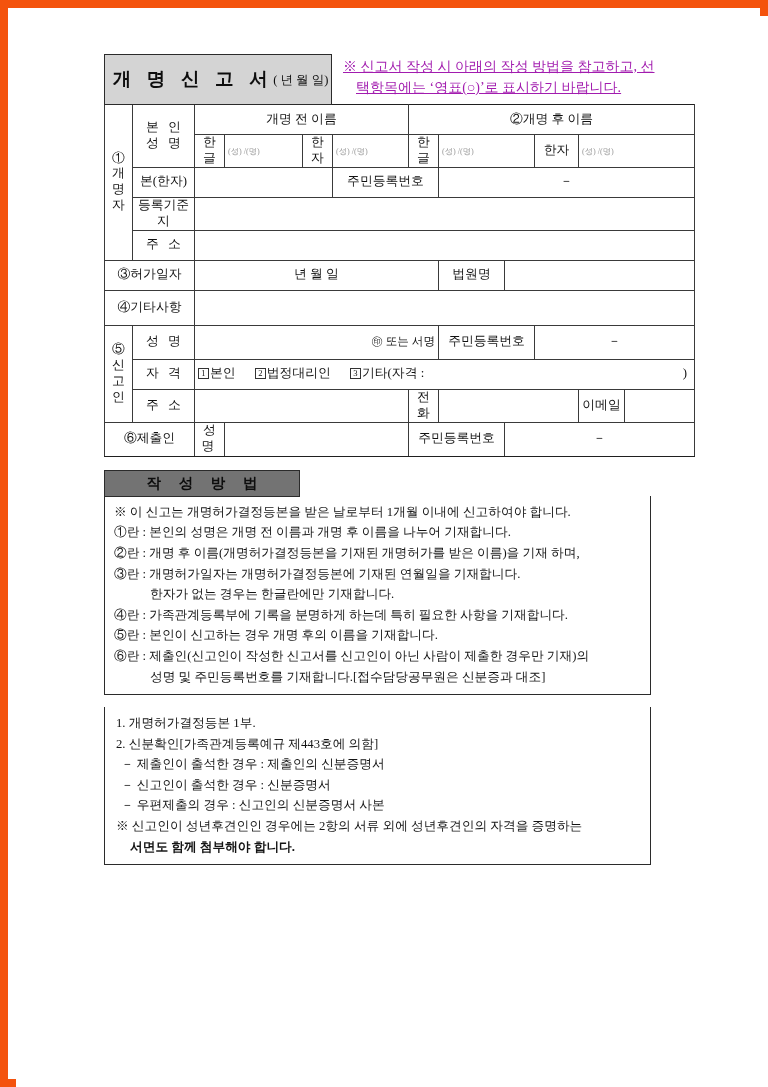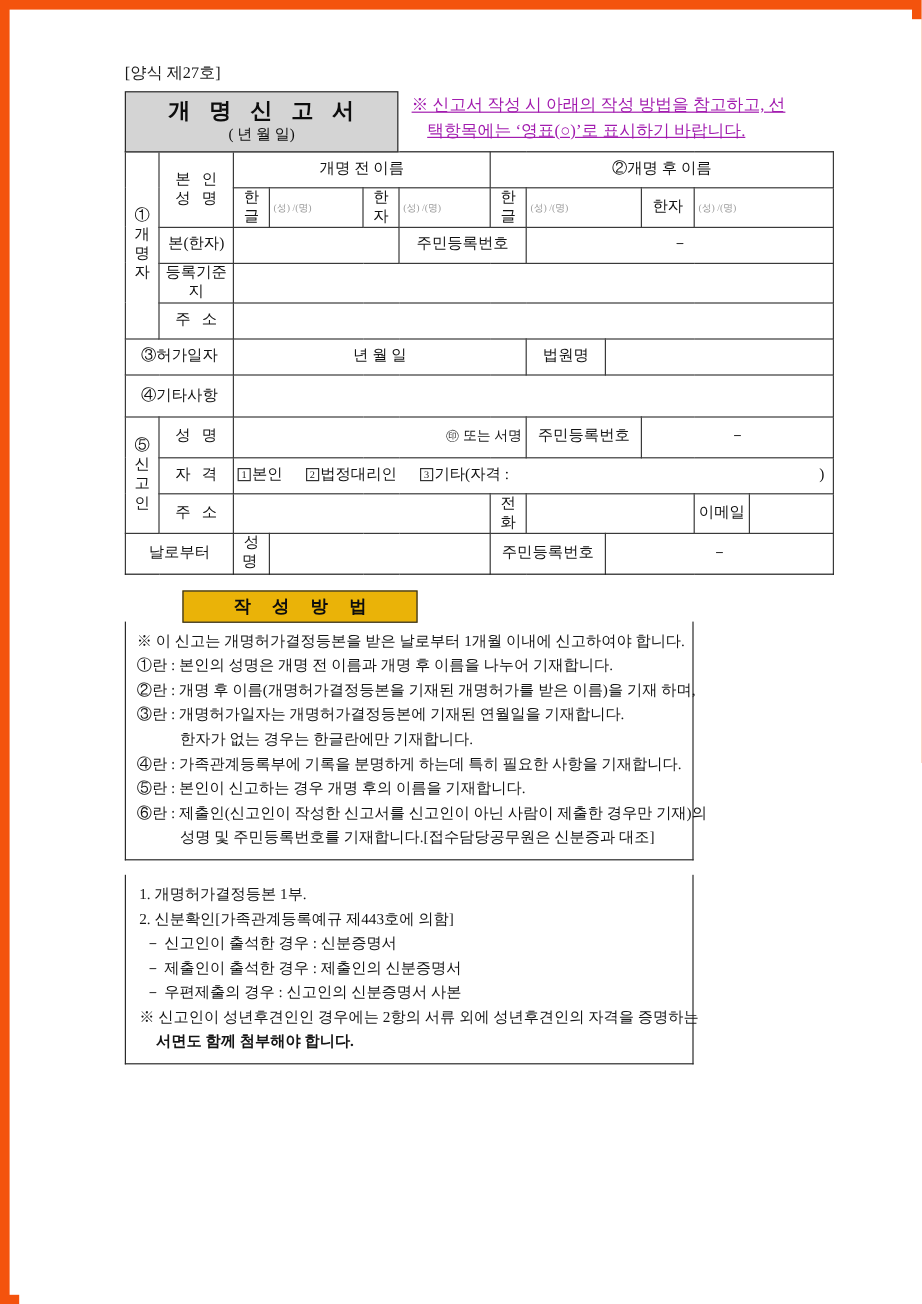--- a/index.html
+++ b/index.html
@@ -50,21 +50,21 @@
     display: flex;
     align-items: stretch;
     height: 51px;
   }
   .title-box {
     width: 228px;
     box-sizing: border-box;
     border: 1.6px solid #2b2b2b;
     background: #d4d4d4;
     display: flex;
-    flex-direction: column;
+    flex-direction: row;
     justify-content: center;
     align-items: center;
     padding-top: 1px;
   }
   .title-main {
     font-size: 18.5px;
     font-weight: bold;
     letter-spacing: 5.5px;
     color: #0d0d0d;
     line-height: 1.15;
@@ -142,57 +142,55 @@
     color:#111;
   }
   .qual-opt { margin-right: 16px; white-space: nowrap; }
   
   .sec-wrap { margin-top: 13px; }
   .sec-head {
     width: 196px;
     height: 27px;
     box-sizing: border-box;
     border: 1.6px solid #2b2b2b;
-    background: #eab308;
+    background: #737373;
     display: flex;
     align-items: center;
     justify-content: center;
     font-size: 14.5px;
     font-weight: bold;
     letter-spacing: 7px;
     text-indent: 7px;
     color: #0d0d0d;
-    margin-left: 48px;
   }
   .sec-body {
     box-sizing: border-box;
     border: 1.6px solid #2b2b2b;
     border-top: none;
-    width: 474px;
+    width: 547px;
     margin-top: -1px;
     padding: 6px 9px 7px 9px;
     font-size: 12.7px;
     line-height: 1.62;
     color: #141414;
   }
   .sec-body .ln { display: block; white-space: nowrap; }
   .sec-body .ln.wrap2 { padding-left: 36px; }
   .attach .ln { padding-left: 2px; }
   .attach .ln.dashln { padding-left: 7px; }
   .attach .ln.cont { padding-left: 16px; font-weight: bold; }
 </style>
 </head>
 <body>
 
 <div class="page-frame">
   <div class="page-inner">
 
     <div class="sheet">
 
-      <div class="form-code">[양식 제27호]</div>
 
       <div class="title-band">
         <div class="title-box">
           <div class="title-main">개 명 신 고 서</div>
           <div class="title-date">(          년         월          일)</div>
         </div>
         <div class="title-note">
           <span>※ 신고서 작성 시 아래의 작성 방법을 참고하고, 선</span>
           <span class="note-l2">택항목에는 ‘영표(○)’로 표시하기 바랍니다.</span>
         </div>
@@ -310,21 +308,21 @@
         <tr>
           <td class="c sp1">주 소</td>
           <td colspan="4"></td>
           <td class="c">전화</td>
           <td colspan="3"></td>
           <td class="c">이메일</td>
           <td class="outer-r"></td>
         </tr>
 
         <tr class="outer-b">
-          <td class="outer-l c" colspan="2" style="height:33px">날로부터</td>
+          <td class="outer-l c" colspan="2" style="height:33px">⑥제출인</td>
           <td class="c sp1">성 명</td>
           <td colspan="3"></td>
           <td class="c" colspan="2">주민등록번호</td>
           <td class="c outer-r" colspan="4">
             <span class="dash">－</span>
           </td>
         </tr>
       </tbody>
         </table>
 
@@ -340,22 +338,22 @@
           <span class="ln">⑤란 : 본인이 신고하는 경우 개명 후의 이름을 기재합니다.</span>
           <span class="ln">⑥란 : 제출인(신고인이 작성한 신고서를 신고인이 아닌 사람이 제출한 경우만 기재)의</span>
           <span class="ln wrap2">성명 및 주민등록번호를 기재합니다.[접수담당공무원은 신분증과 대조]</span>
         </div>
       </div>
 
       <div class="sec-wrap">
         <div class="sec-body attach">
           <span class="ln">1. 개명허가결정등본   1부.</span>
           <span class="ln">2. 신분확인[가족관계등록예규 제443호에 의함]</span>
+          <span class="ln dashln">－ 제출인이 출석한 경우 : 제출인의 신분증명서</span>
           <span class="ln dashln">－ 신고인이 출석한 경우 : 신분증명서</span>
-          <span class="ln dashln">－ 제출인이 출석한 경우 : 제출인의 신분증명서</span>
           <span class="ln dashln">－ 우편제출의 경우 : 신고인의 신분증명서 사본</span>
           <span class="ln">※ 신고인이 성년후견인인 경우에는 2항의 서류 외에 성년후견인의 자격을 증명하는</span>
           <span class="ln cont">서면도 함께 첨부해야 합니다.</span>
         </div>
       </div>
 
     </div>
   </div>
 </div>
 

